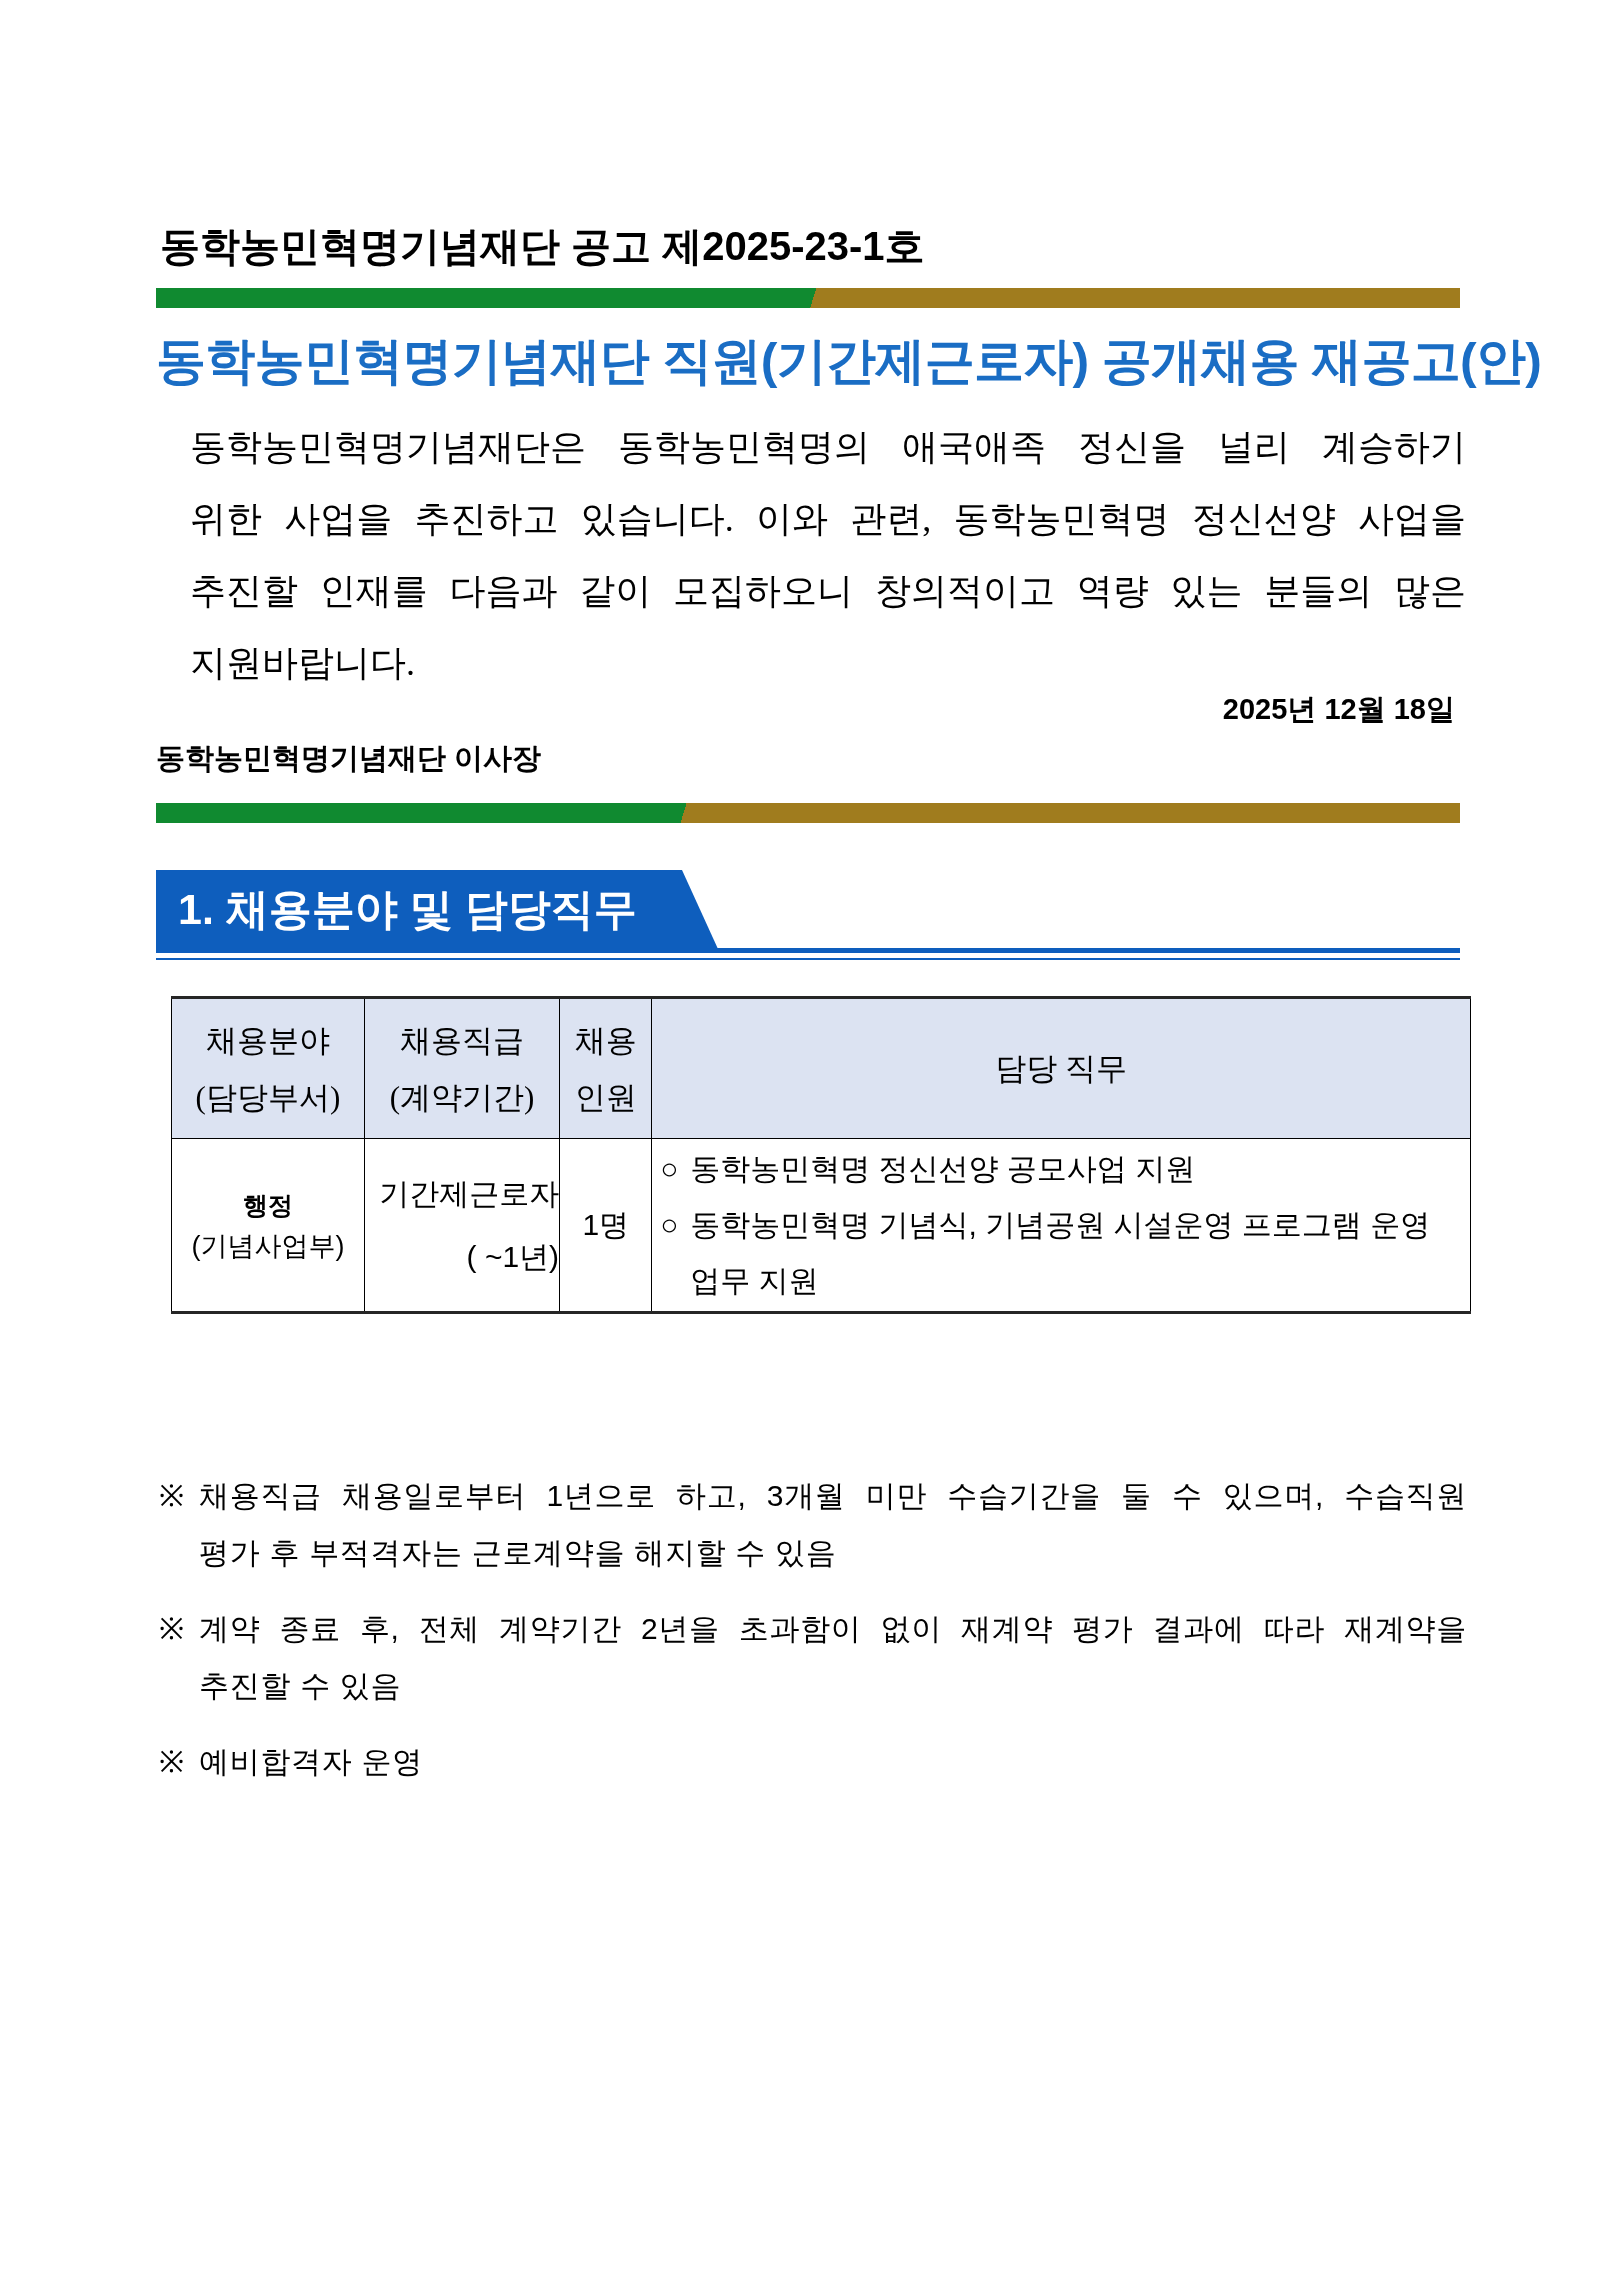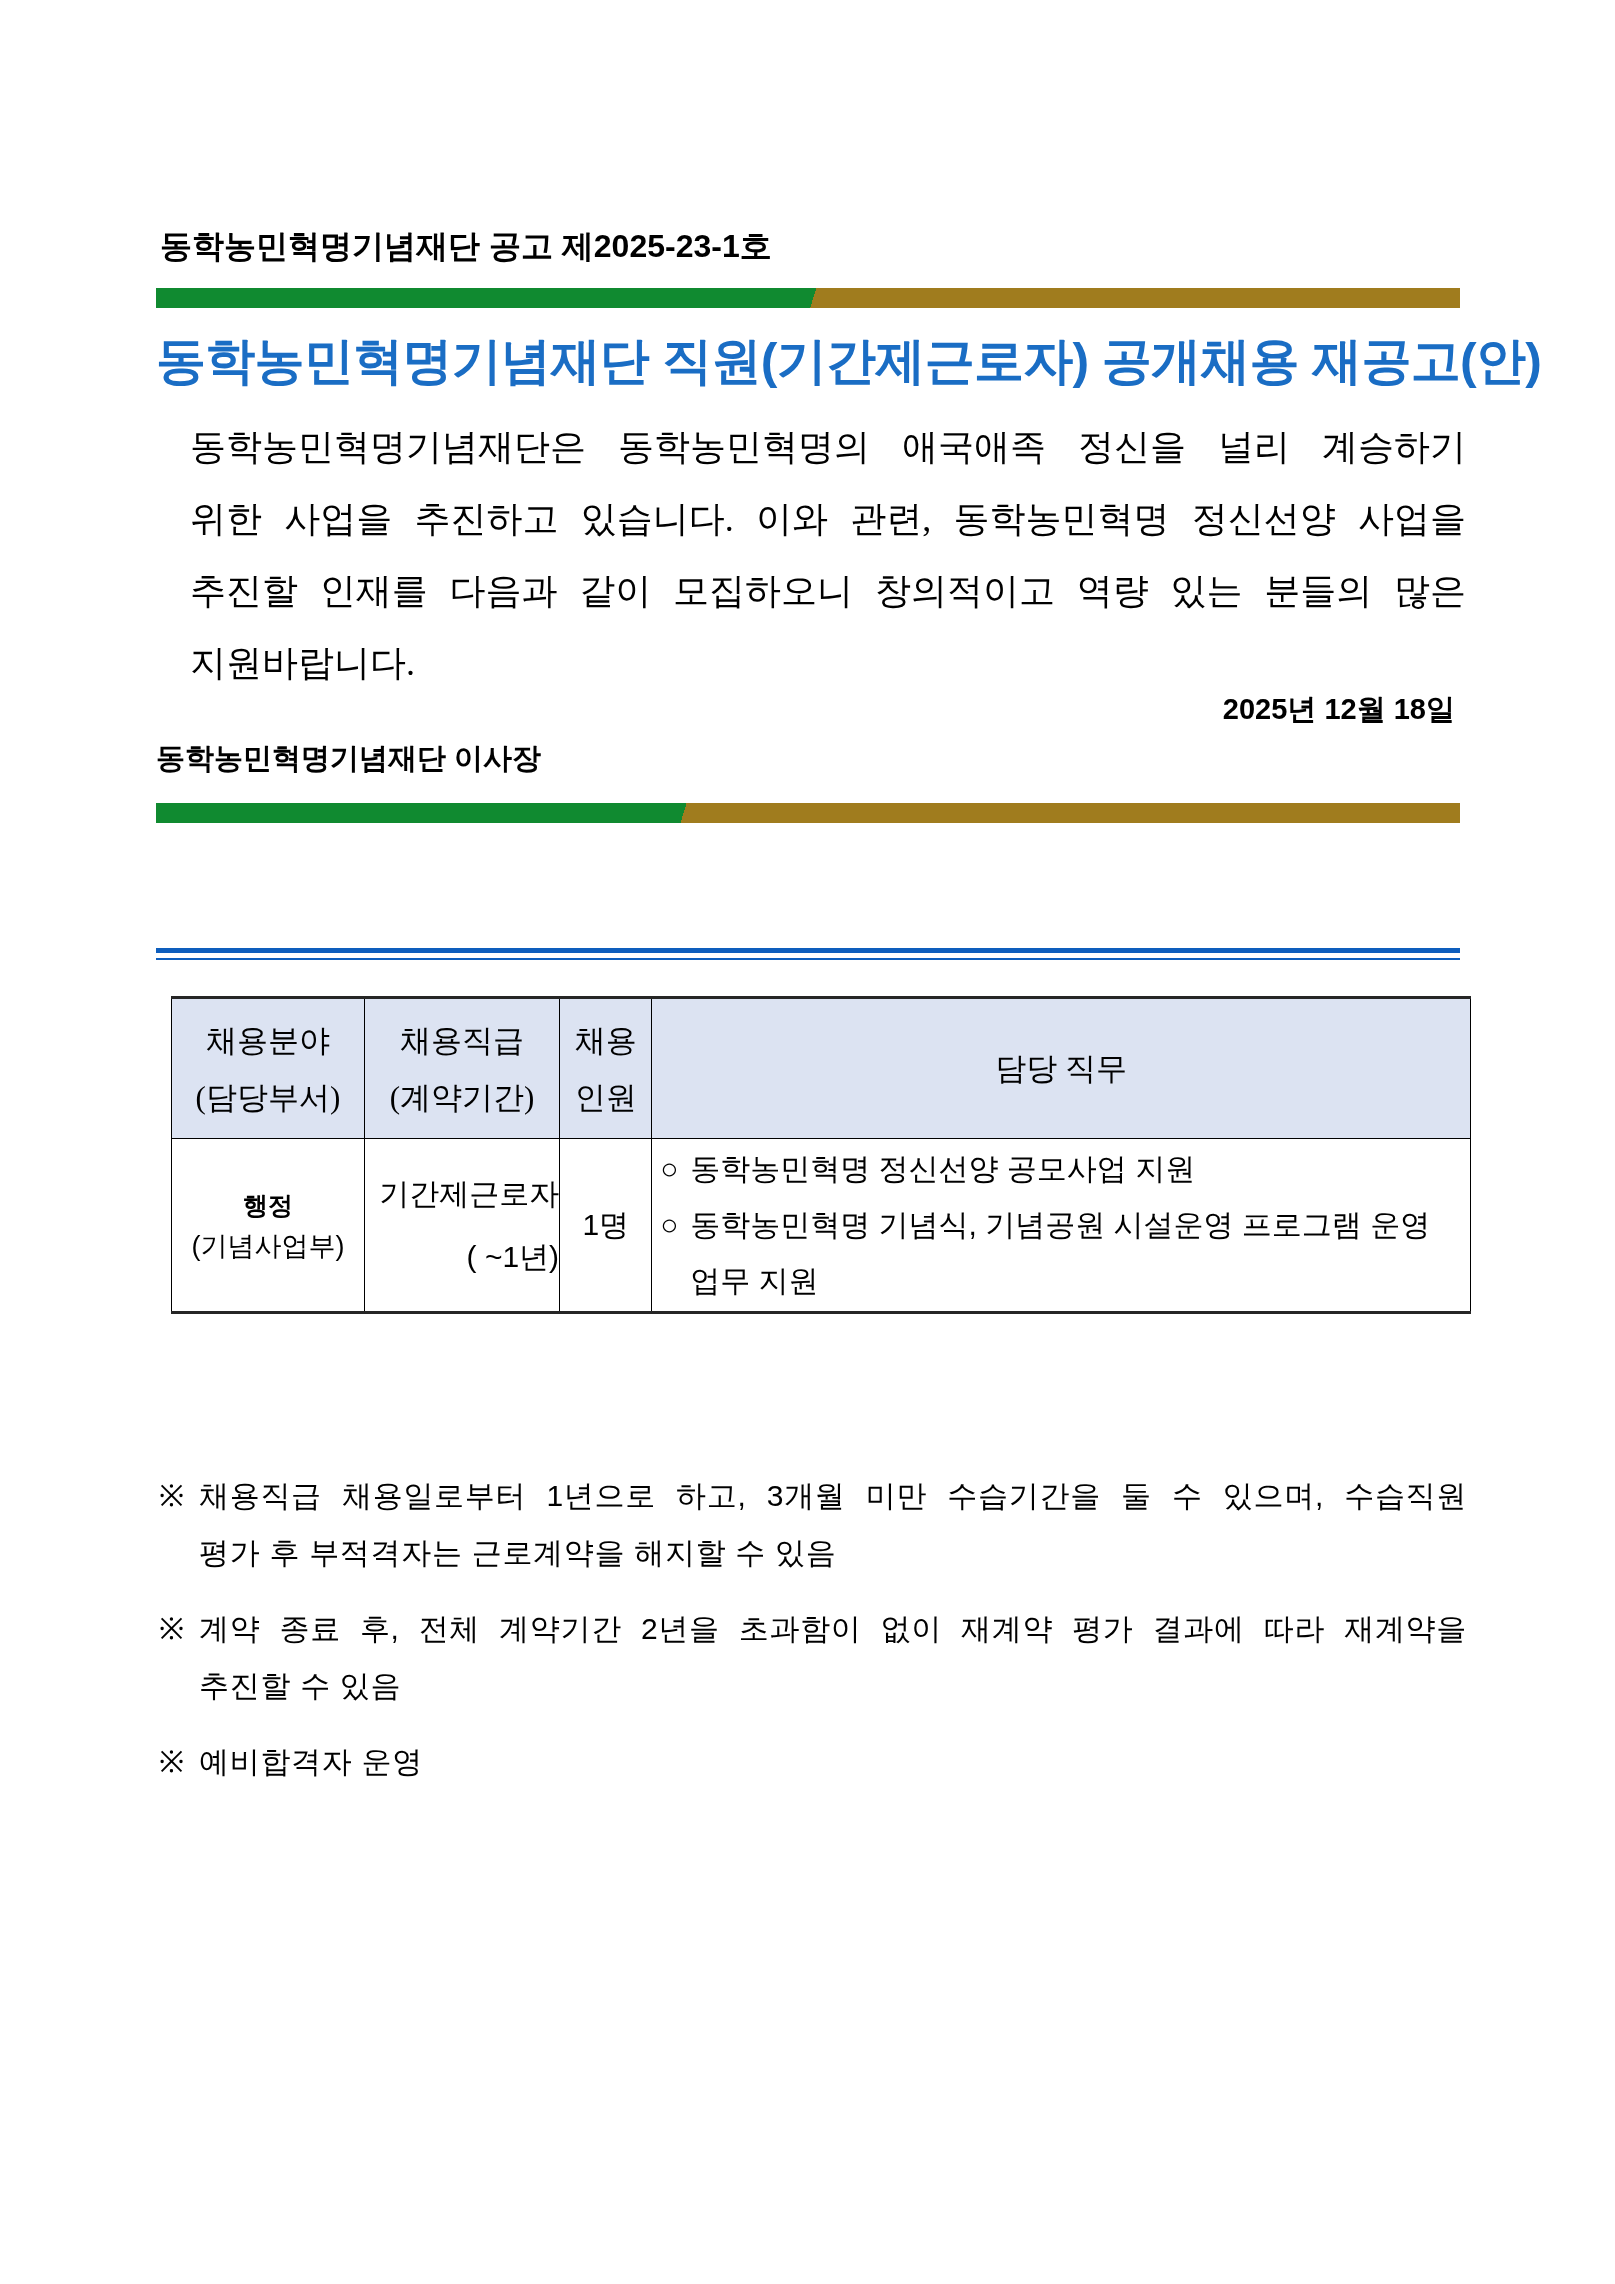--- a/index.html
+++ b/index.html
@@ -9,21 +9,21 @@
   }
   *{box-sizing:border-box; margin:0; padding:0;}
   html,body{background:#ffffff;}
   .page{
     position:relative; width:1616px; height:2284px; background:#ffffff;
     font-family:"Liberation Sans", sans-serif; color:var(--text-black);
     overflow:hidden;
   }
   .doc-number{
     position:absolute; left:160px; top:228px; width:1304px;
-    font-size:32px; font-weight:bold; line-height:37px; letter-spacing:0px;
+    font-size:40px; font-weight:bold; line-height:37px; letter-spacing:0px;
   }
   .top-bar{
     position:absolute; left:156px; top:288px; width:1304px; height:20px;
     background:linear-gradient(107deg, var(--bar-green) 50.4%, var(--bar-gold) 50.4%);
   }
   .main-title{
     position:absolute; left:156px; top:319px; width:1304px;
     font-size:50px; font-weight:bold; color:var(--title-blue);
     text-align:center; line-height:85px; letter-spacing:-0.7px; white-space:nowrap;
   }
@@ -105,20 +105,23 @@
     <div class="intro-line justify-last">위한 사업을 추진하고 있습니다. 이와 관련, 동학농민혁명 정신선양 사업을</div>
     <div class="intro-line justify-last">추진할 인재를 다음과 같이 모집하오니 창의적이고 역량 있는 분들의 많은</div>
     <div class="intro-line">지원바랍니다.</div>
   </div>
 
   <div class="date-block">2025년 12월 18일</div>
   <div class="signer-block">동학농민혁명기념재단 이사장</div>
 
   <div class="mid-bar"></div>
 
+  <div class="section-flag">
+    <span class="section-flag-text">1. 채용분야 및 담당직무</span>
+  </div>
   <div class="rule-thick"></div>
   <div class="rule-thin"></div>
 
   <table class="recruit">
     <colgroup>
       <col style="width:14.85%">
       <col style="width:15.03%">
       <col style="width:7.1%">
       <col style="width:63.02%">
     </colgroup>

